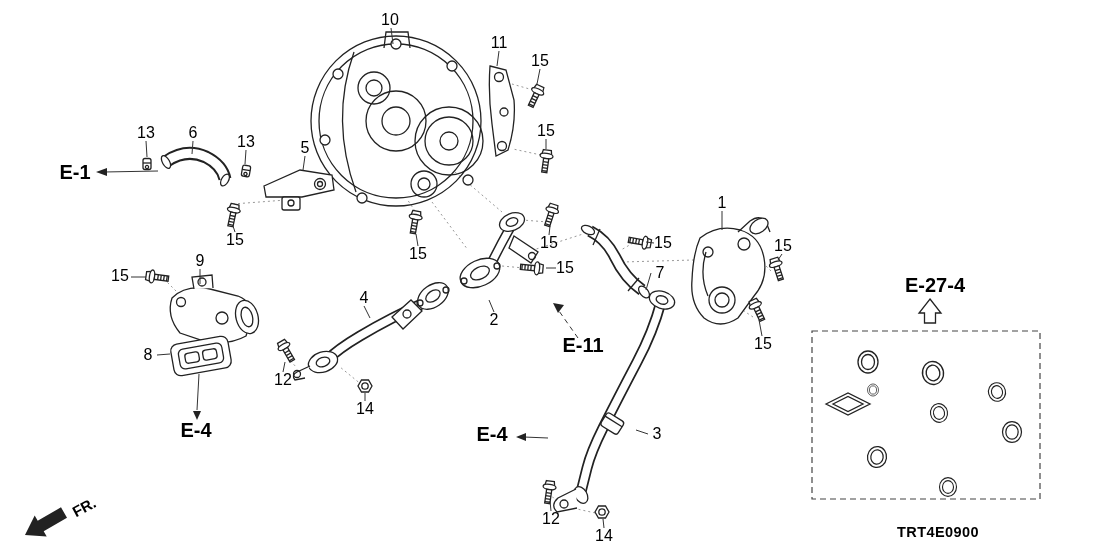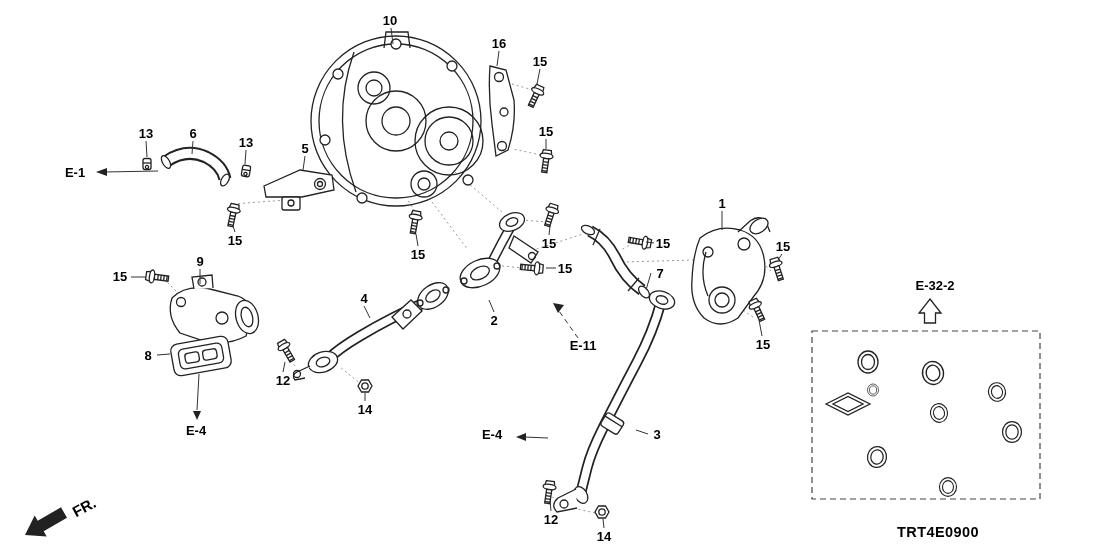--- a/index.html
+++ b/index.html
@@ -8,22 +8,22 @@
     position: relative; width: 1108px; height: 554px;
     background: #ffffff; overflow: hidden;
     font-family: "Liberation Sans", sans-serif;
   }
   .stage svg { position: absolute; left: 0; top: 0; }
   .overlay { position: absolute; left: 0; top: 0; width: 100%; height: 100%; pointer-events: none; }
   .plabel, .rlabel, .code, .frlabel {
     position: absolute; transform: translate(-50%, -50%);
     color: #000; white-space: nowrap; line-height: 1;
   }
-  .plabel { font-size: 13px; font-weight: 700; }
-  .rlabel { font-size: 13px; font-weight: 700; text-align: center; }
+  .plabel { font-size: 16px; font-weight: 400; }
+  .rlabel { font-size: 20px; font-weight: 700; text-align: center; }
   .code   { font-size: 14.5px; font-weight: 700; letter-spacing: 0.4px; text-align: right; }
   .frlabel{ font-size: 15px; font-weight: 700; transform: translate(-50%,-50%) rotate(-28deg); }
   
   .ln { stroke: #222; fill: none; stroke-width: 1.3; }
   .fw { fill: #fff; stroke: #222; stroke-width: 1.3; }
   .to { stroke: #222; fill: none; }
   .ti { stroke: #fff; fill: none; }
   .ldr { stroke: #333; stroke-width: 1; fill: none; }
   .dot { stroke: #999; stroke-width: 1; stroke-dasharray: 2 3; fill: none; }
   .dash { stroke: #333; stroke-width: 1; stroke-dasharray: 5 4; fill: none; }
@@ -350,21 +350,21 @@
 
     <g>
       <polygon class="arr" points="25,535 34.7,515.6 37.7,520.8 61,507.3 67,517.7 43.7,531.2 46.7,536.4"></polygon>
     </g>
   </svg>
 
   <div class="overlay" id="labels">
     <span class="code" style="left:938px; top:532px;">TRT4E0900</span>
     <span class="frlabel" style="left:84px; top:507px;">FR.</span>
   <span class="plabel" style="left: 390px; top: 20px;">10</span>
-      <span class="plabel" style="left: 499px; top: 43px;">16</span>
+      <span class="plabel" style="left: 499px; top: 43px;">11</span>
       <span class="plabel" style="left: 540px; top: 61px;">15</span>
       <span class="plabel" style="left: 546px; top: 131px;">15</span>
       <span class="plabel" style="left: 146px; top: 133px;">13</span>
       <span class="plabel" style="left: 193px; top: 133px;">6</span>
       <span class="plabel" style="left: 246px; top: 142px;">13</span>
       <span class="plabel" style="left: 305px; top: 148px;">5</span>
       <span class="plabel" style="left: 235px; top: 240px;">15</span>
       <span class="plabel" style="left: 418px; top: 254px;">15</span>
       <span class="plabel" style="left: 549px; top: 243px;">15</span>
       <span class="plabel" style="left: 663px; top: 243px;">15</span>
@@ -380,16 +380,16 @@
       <span class="plabel" style="left: 283px; top: 380px;">12</span>
       <span class="plabel" style="left: 365px; top: 409px;">14</span>
       <span class="plabel" style="left: 763px; top: 344px;">15</span>
       <span class="plabel" style="left: 657px; top: 434px;">3</span>
       <span class="plabel" style="left: 551px; top: 519px;">12</span>
       <span class="plabel" style="left: 604px; top: 536px;">14</span>
       <span class="rlabel" style="left: 75px; top: 172px;">E-1</span>
       <span class="rlabel" style="left: 196px; top: 430px;">E-4</span>
       <span class="rlabel" style="left: 492px; top: 434px;">E-4</span>
       <span class="rlabel" style="left: 583px; top: 345px;">E-11</span>
-      <span class="rlabel" style="left: 935px; top: 285px;">E-32-2</span>
+      <span class="rlabel" style="left: 935px; top: 285px;">E-27-4</span>
     </div>
 
 </div>
 
 </body></html>

